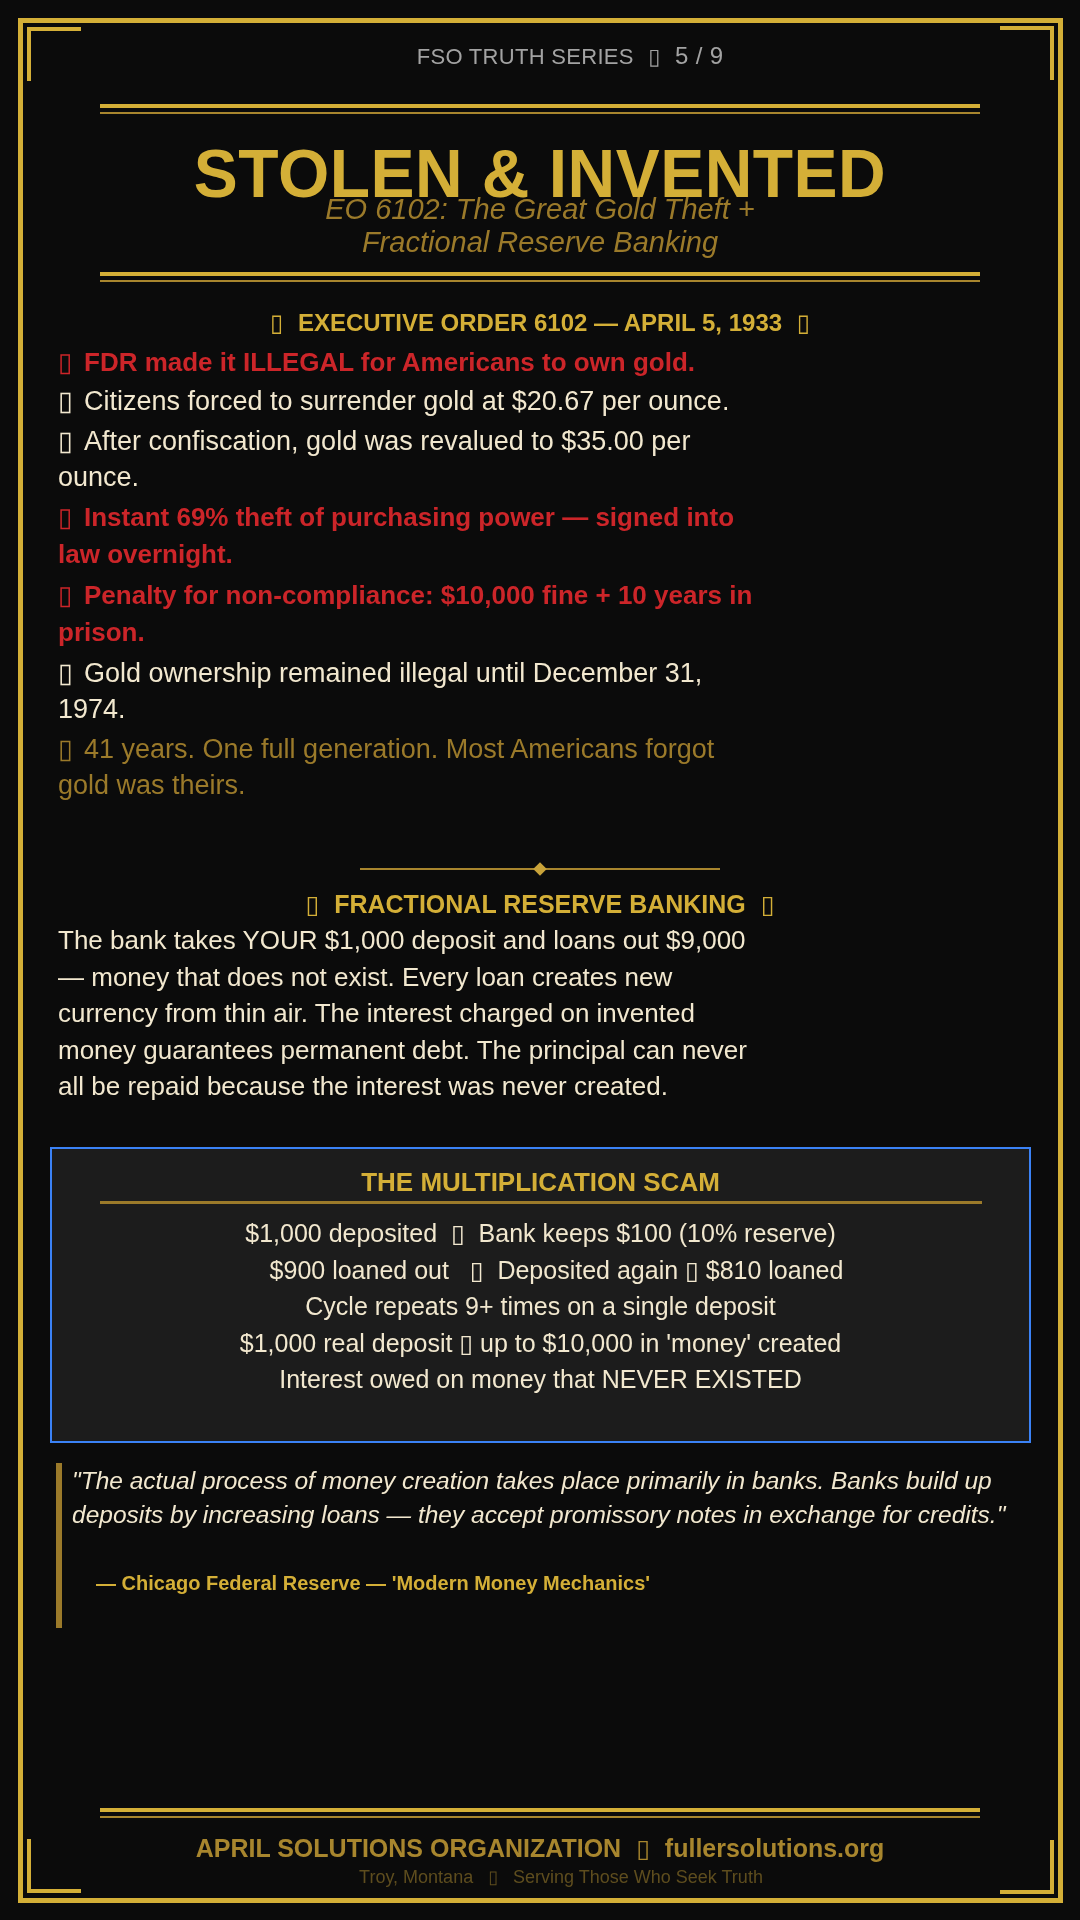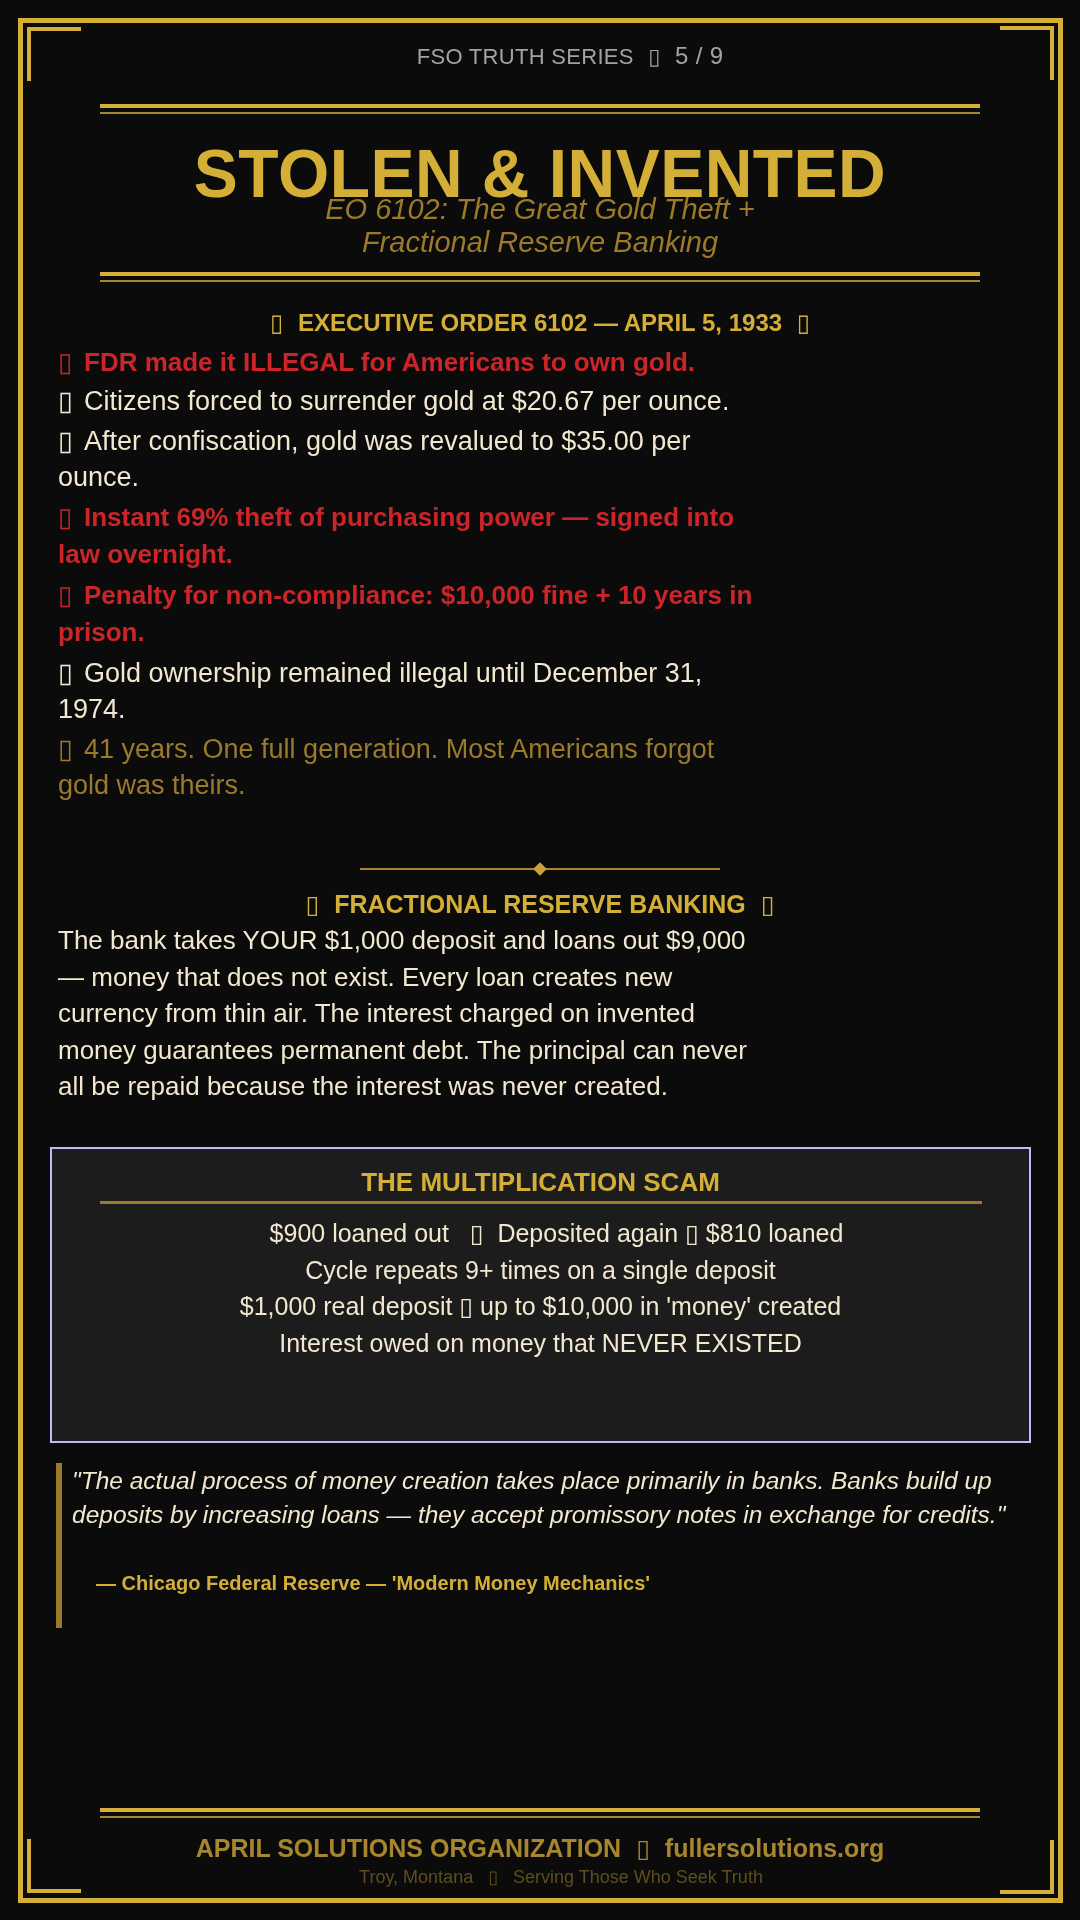--- a/index.html
+++ b/index.html
@@ -35,21 +35,21 @@
   .bullet.white { color: #f2e8cf; }
   .bullet.muted { color: #9b7a2a; }
   .bullet .ico { display: inline-block; width: 16px; margin-right: 10px; font-weight: normal; }
 
   .orn-rule { position: absolute; left: 360px; top: 868px; width: 360px; height: 2px; background: #a8862e; }
   .orn-rule .diamond { position: absolute; left: 174px; top: -5px; width: 12px; height: 12px; background: #c9a33a; transform: rotate(45deg) scale(0.8, 0.8); }
 
   .frb-head { top: 890px; font-size: 25px; font-weight: bold; color: #d4af37; }
   .frb-body { left: 58px; top: 922px; width: 720px; font-size: 26px; line-height: 36.5px; color: #f2e8cf; }
 
-  .scam-box { position: absolute; left: 50px; top: 1147px; width: 981px; height: 296px; background: #1c1c1c; border: 2px solid #c4b5fd; }
+  .scam-box { position: absolute; left: 50px; top: 1147px; width: 981px; height: 296px; background: #1c1c1c; border: 2px solid #3b82f6; }
   .scam-title { position: absolute; left: 0; top: 18px; width: 100%; text-align: center; font-size: 26px; font-weight: bold; color: #d4af37; }
   .scam-rule { position: absolute; left: 48px; top: 52px; width: 882px; height: 3px; background: #9b7a2a; }
   .scam-lines { position: absolute; left: 0; top: 66px; width: 100%; text-align: center; }
   .scam-line { font-size: 25px; line-height: 36.5px; color: #f2e8cf; }
 
   .quote-bar { position: absolute; left: 56px; top: 1463px; width: 6px; height: 165px; background: #9b7a2a; }
   .quote-text { position: absolute; left: 72px; top: 1464px; width: 950px; font-size: 24.5px; line-height: 34px; font-style: italic; color: #f2e8cf; }
   .quote-src { position: absolute; left: 96px; top: 1572px; font-size: 20px; font-weight: bold; color: #d4af37; }
 
   .foot-org { top: 1834px; font-size: 25px; font-weight: bold; color: #a8862e; }
@@ -125,20 +125,21 @@
   <span>FRACTIONAL RESERVE BANKING</span>
   <span style="margin-left:8px;font-weight:normal;">▯</span>
 </div>
 
 <div class="abs frb-body">The bank takes YOUR $1,000 deposit and loans out $9,000 — money that does not exist. Every loan creates new currency from thin air. The interest charged on invented money guarantees permanent debt. The principal can never all be repaid because the interest was never created.</div>
 
 <div class="scam-box">
   <div class="scam-title">THE MULTIPLICATION SCAM</div>
   <div class="scam-rule"></div>
   <div class="scam-lines">
+    <div class="scam-line" style="white-space:pre;">$1,000 deposited  ▯  Bank keeps $100 (10% reserve)</div>
     <div class="scam-line" style="white-space:pre;padding-left:32px;">$900 loaned out   ▯  Deposited again ▯ $810 loaned</div>
     <div class="scam-line">Cycle repeats 9+ times on a single deposit</div>
     <div class="scam-line">$1,000 real deposit ▯ up to $10,000 in 'money' created</div>
     <div class="scam-line">Interest owed on money that NEVER EXISTED</div>
   </div>
 </div>
 
 <div class="quote-bar"></div>
 <div class="quote-text">"The actual process of money creation takes place primarily in banks. Banks build up deposits by increasing loans — they accept promissory notes in exchange for credits."</div>
 <div class="quote-src">— Chicago Federal Reserve — 'Modern Money Mechanics'</div>

